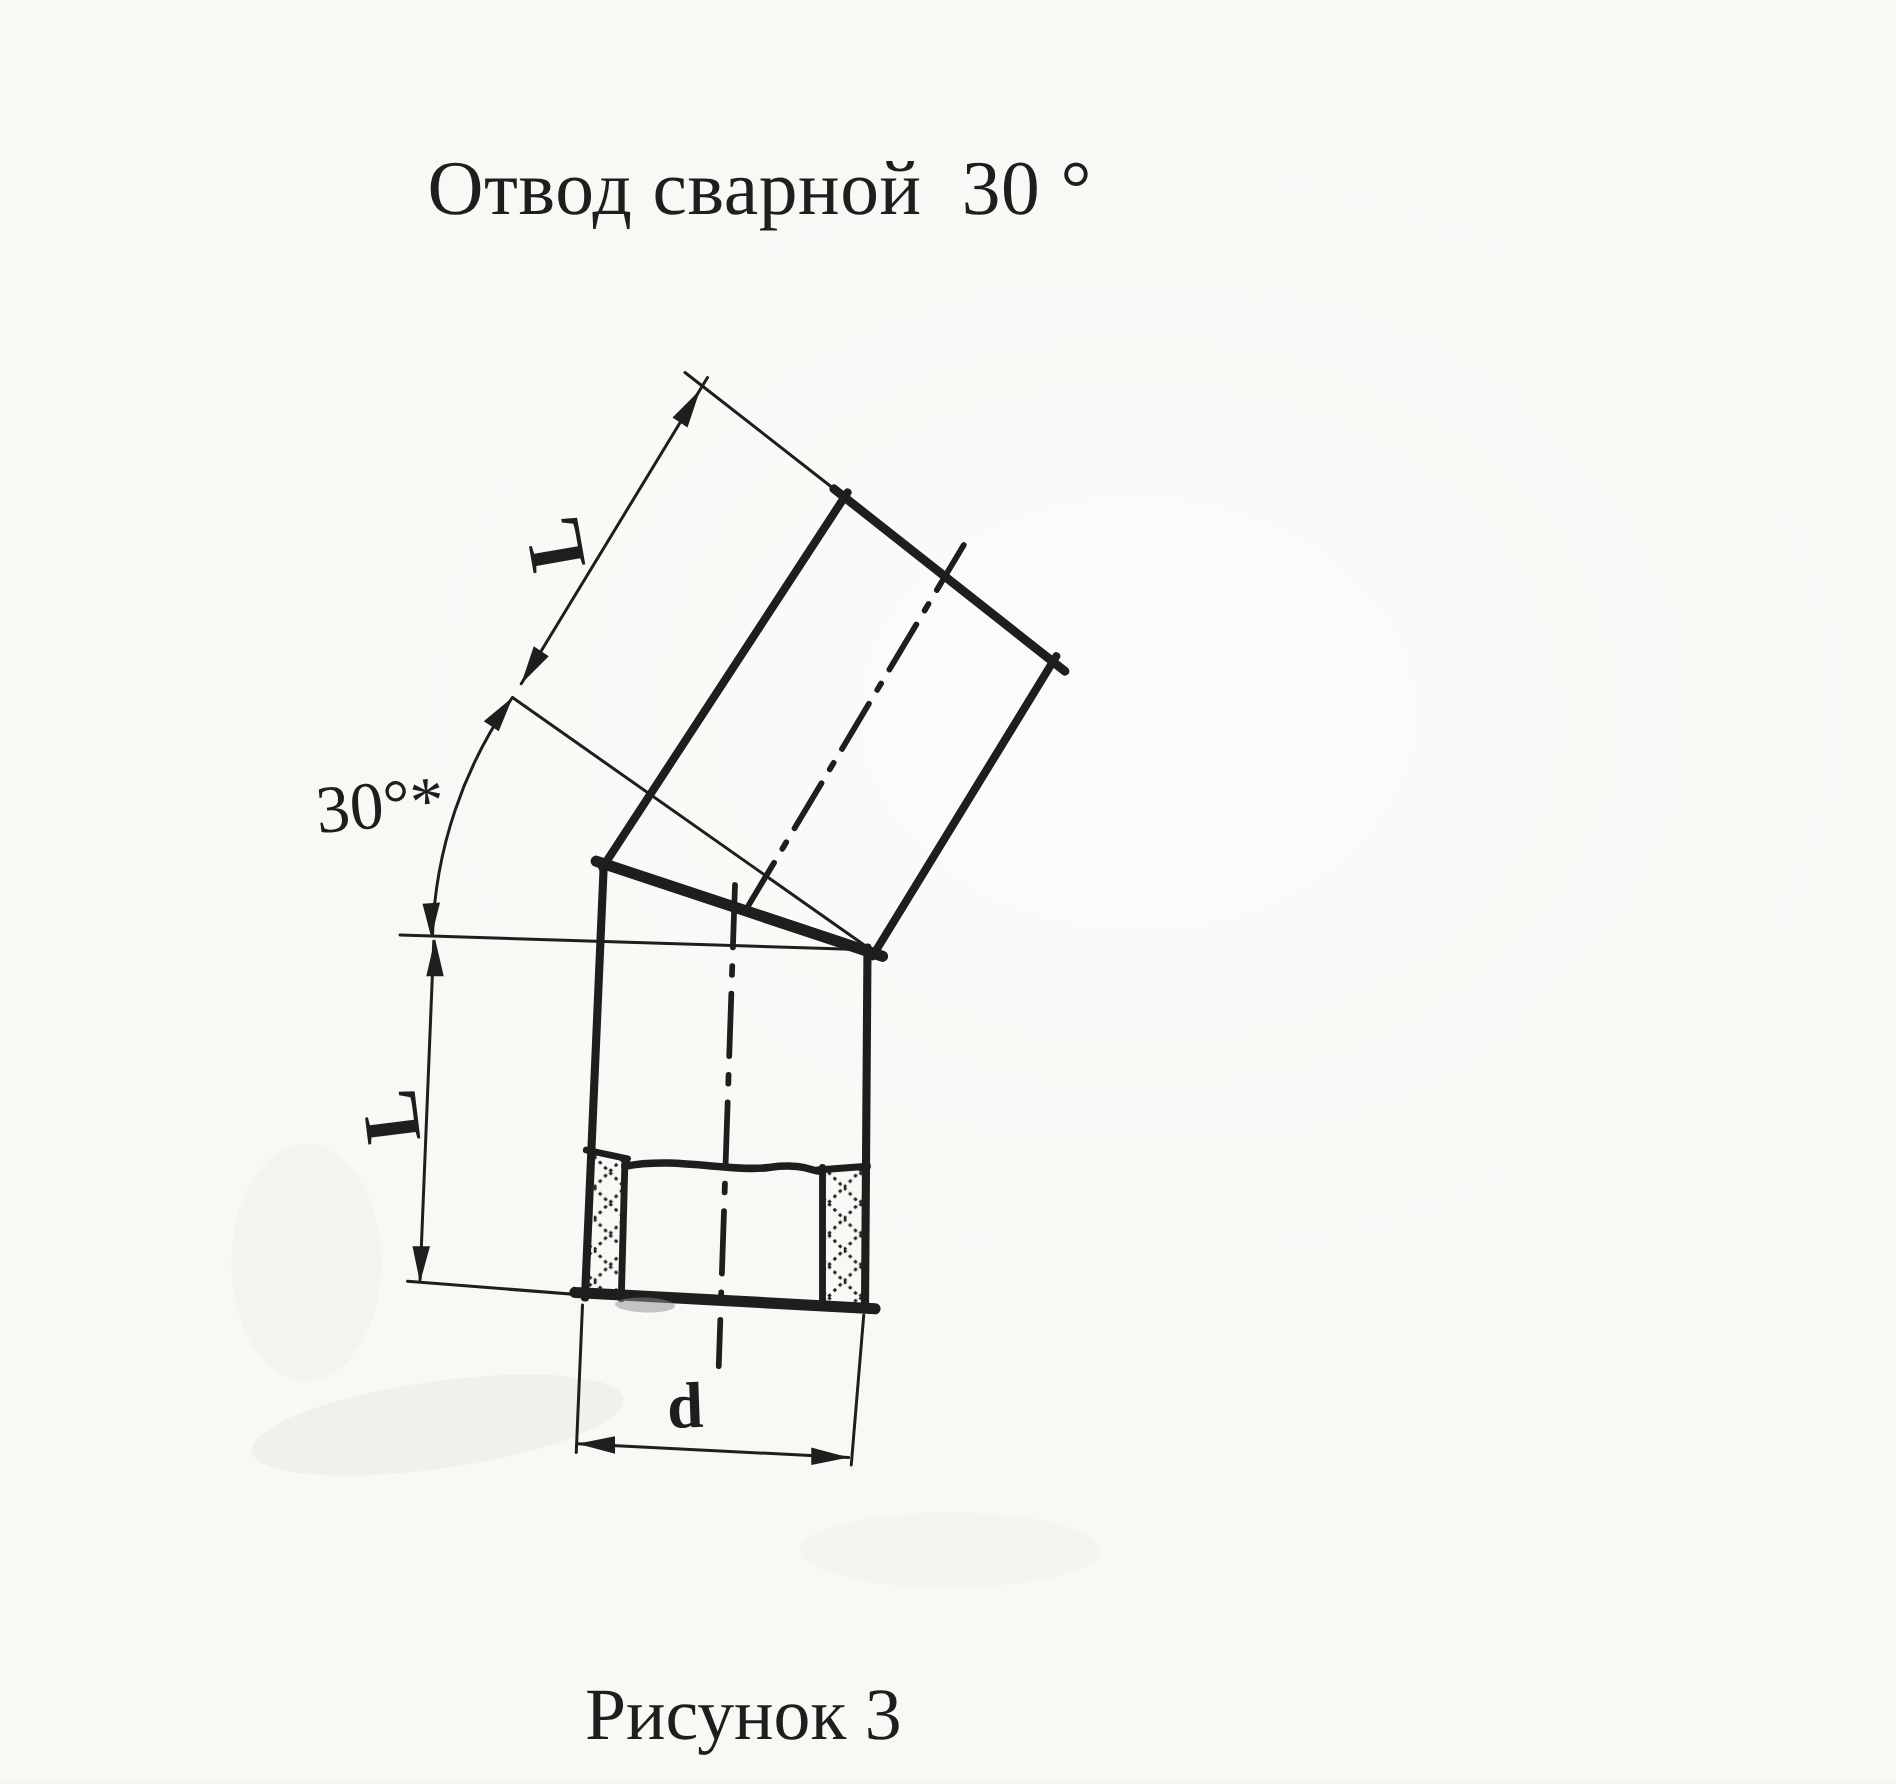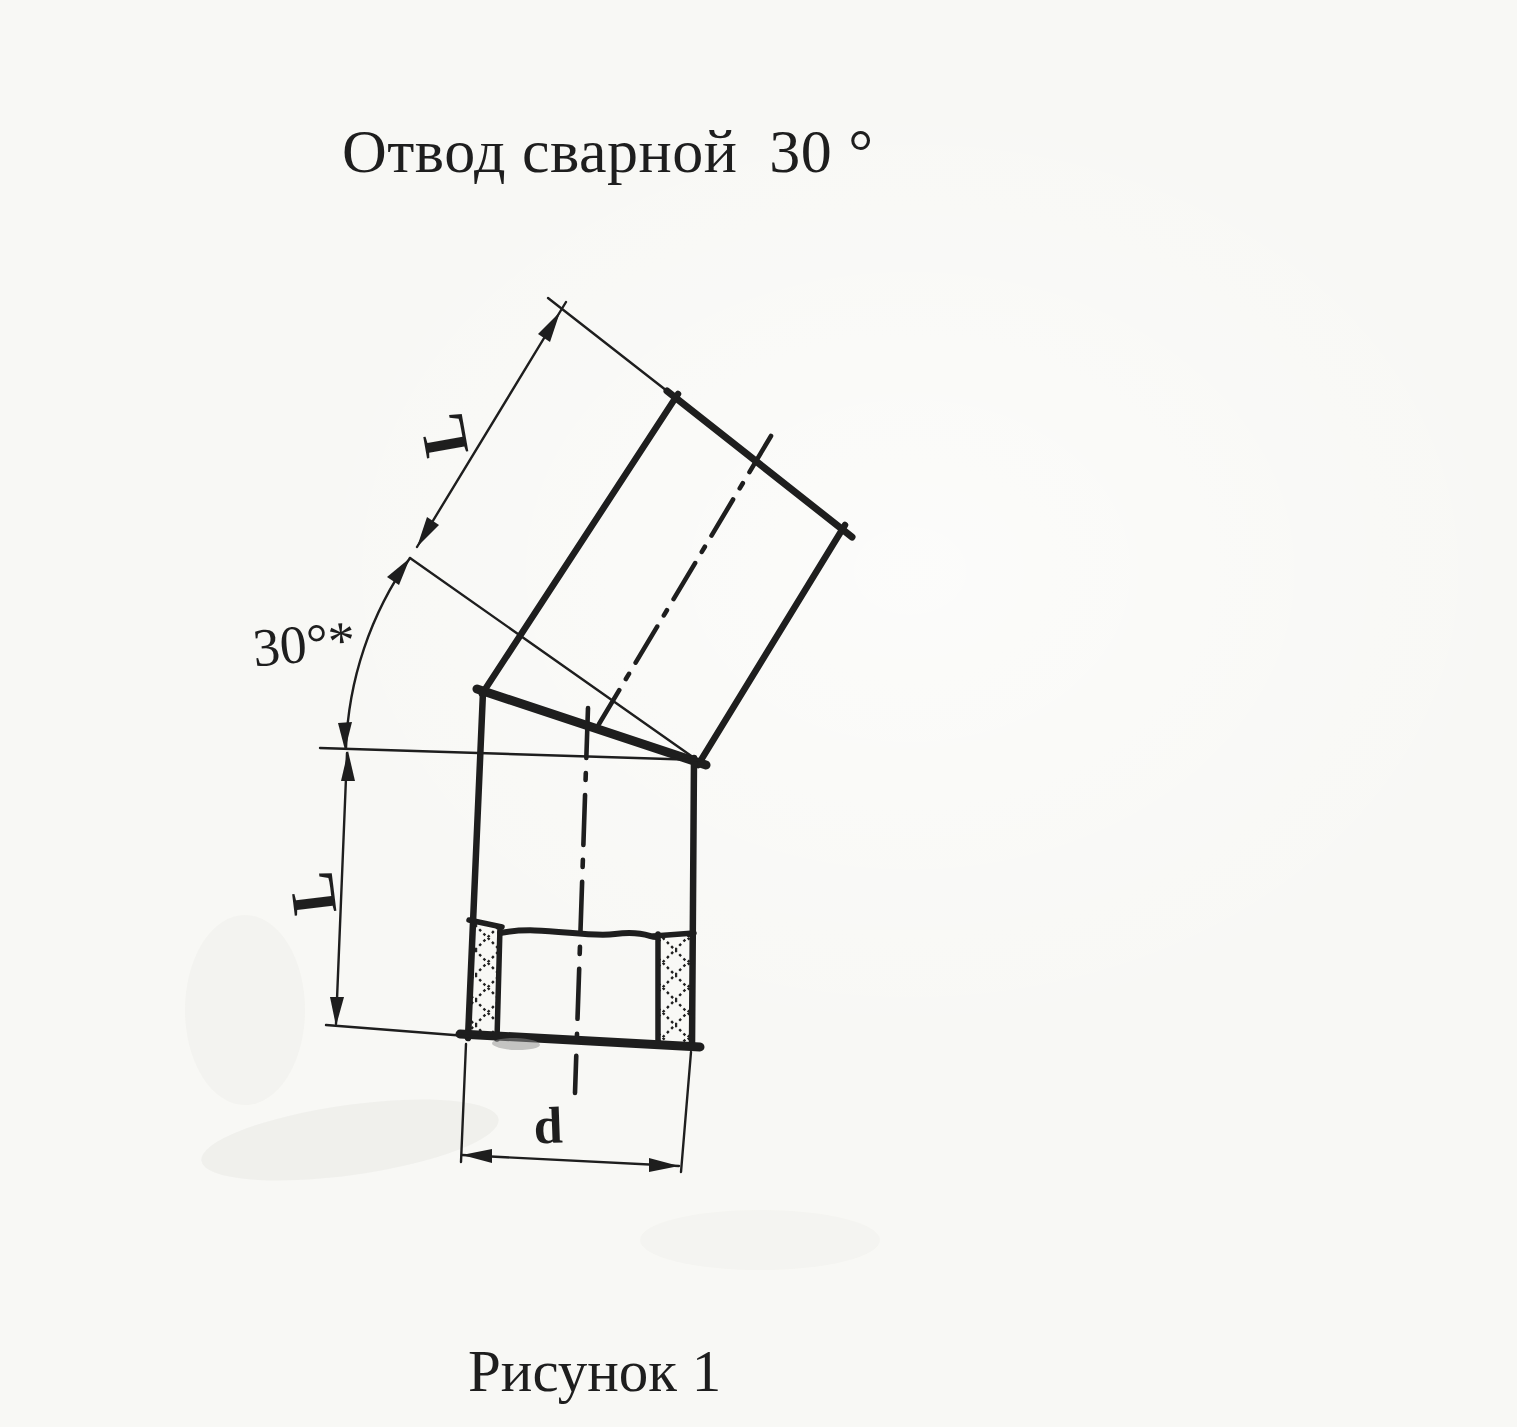--- a/index.html
+++ b/index.html
@@ -139,15 +139,15 @@
         <polygon class="fill-ink" points="679,1166 649,1172 649,1158"></polygon>
       </g>
     </g>
   </svg>
 
   <span class="txt lbl lbl-upper-l">L</span>
   <span class="txt lbl lbl-lower-l">L</span>
   <span class="txt lbl lbl-angle">30°*</span>
   <span class="txt lbl lbl-d">d</span>
 
-  <div class="txt caption">Рисунок 1</div>
+  <div class="txt caption">Рисунок 3</div>
 
 </div>
 
 </body></html>

